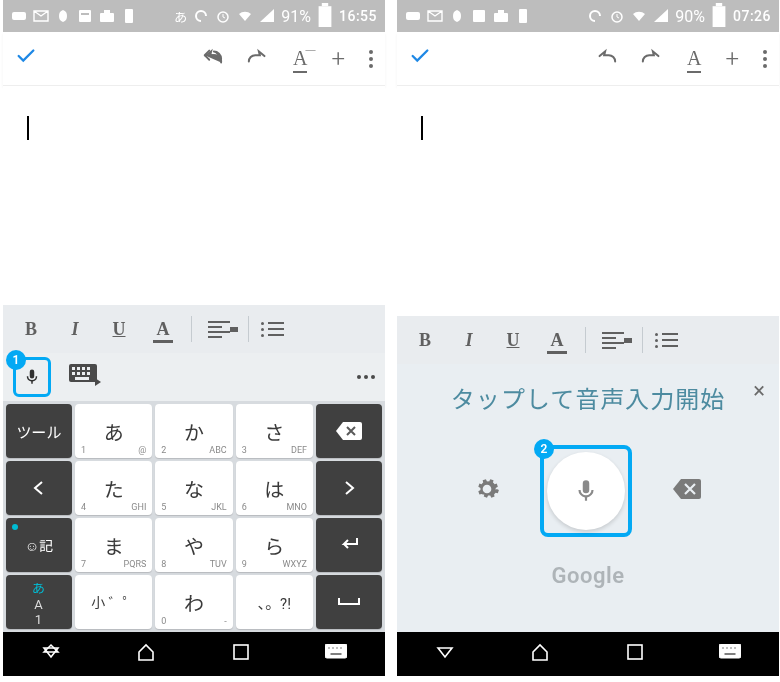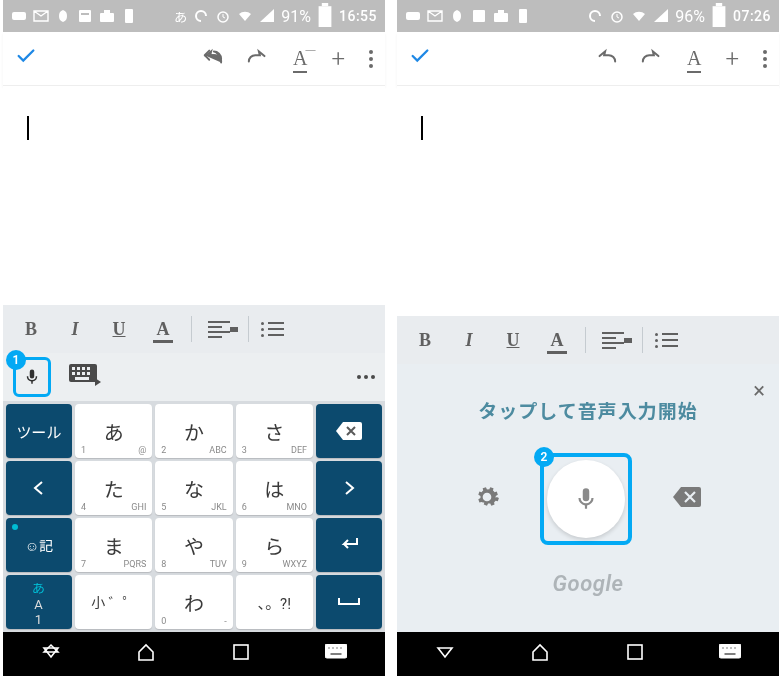--- a/index.html
+++ b/index.html
@@ -42,37 +42,37 @@
   .listbtn .line{ width:16px; height:2px; background:#606060; }
   
   .imehead { height:48px; background:#eceff1; display:flex; align-items:center; padding:0 10px; gap:18px; position:relative;}
   .mic-btn { width:38px; height:40px; border:3px solid #03a9f4; border-radius:6px; display:flex; align-items:center; justify-content:center; position:relative; }
   .callout { position:absolute; top:-10px; left:-10px; width:20px; height:20px; background:#03a9f4; color:#fff; border-radius:50%; display:flex; align-items:center; justify-content:center; font-size:12px; font-weight:600; }
   .kbselect { width:32px; height:22px; }
   .dots3 { margin-left:auto; display:flex; gap:3px; }
   .dots3 span{ width:4px; height:4px; background:#4a4a4a; border-radius:50%; }
   .kgrid { display:grid; grid-template-columns: 66px 1fr 1fr 1fr 66px; grid-auto-rows: 54px; gap:3px; background:#d7dbdf; padding:3px; }
   .key { background:#fff; border-radius:4px; display:flex; flex-direction:column; align-items:center; justify-content:center; color:#3a3a3a; font-size:20px; position:relative; box-shadow:0 1px 1px rgba(0,0,0,0.15); }
-  .key.side { background:#0c4a6e; color:#fff; font-size:15px; }
+  .key.side { background:#404040; color:#fff; font-size:15px; }
   .key .sub { position:absolute; bottom:3px; right:6px; font-size:9px; color:#8a8a8a; }
   .key .subl { position:absolute; bottom:3px; left:6px; font-size:9px; color:#8a8a8a; }
   .key.mode { font-size:13px; letter-spacing:1px;}
   .key.mode .teal{ color:#00bcd4; }
   .tealdot { position:absolute; top:6px; left:6px; width:6px; height:6px; background:#00bcd4; border-radius:50%; }
   
   .voicepanel { background:#e9eef2; padding: 14px 10px 12px; position:relative; height: 268px; display:flex; flex-direction:column; align-items:center; }
   .closex { position:absolute; top:14px; right:14px; font-size:22px; color:#6b6b6b; }
-  .vtitle { color:#4d8ba0; font-size:19px; margin-top:18px; letter-spacing:1px;font-weight:bold; }
+  .vtitle { color:#4d8ba0; font-size:24px; margin-top:2px; letter-spacing:1px; }
   .vrow { display:flex; align-items:center; gap:40px; margin-top:30px; }
   .gearbtn { color:#7a7a7a; }
   .micbox { width:92px; height:92px; border:4px solid #03a9f4; border-radius:8px; display:flex; align-items:center; justify-content:center; position:relative; }
   .miccircle { width:78px; height:78px; background:#fff; border-radius:50%; display:flex; align-items:center; justify-content:center; box-shadow:0 2px 4px rgba(0,0,0,0.15);}
   .bksp { color:#7a7a7a; }
   .glogo { color:#aeb4b8; font-size:22px; letter-spacing:0.5px; margin-top:26px; }
-  .glogo b{ font-weight:600;font-style:italic; }
+  .glogo b{ font-weight:600; }
   
   .nav { height:44px; background:#000; display:flex; align-items:center; justify-content:space-around; }
   .nav svg { stroke:#fff; fill:none; }
   .nav .kbd { fill:#fff; }
 </style>
 </head>
 <body>
 
 <div class="pair">
 
@@ -403,21 +403,21 @@
         <span class="sicon">
             <svg viewBox="0 0 16 16">
               <path d="M8 13l6-7a9 9 0 00-12 0z"></path>
             </svg>
           </span>
         <span class="sicon">
             <svg viewBox="0 0 16 16">
               <path d="M1 14h14V1z"></path>
             </svg>
           </span>
-        <span class="batt">96%</span>
+        <span class="batt">90%</span>
         <span class="sicon">
             <svg viewBox="0 0 10 16">
               <rect x="1" y="2" width="8" height="13"></rect>
               <rect x="3" y="0" width="4" height="2"></rect>
             </svg>
           </span>
         <span class="time">07:26</span>
       </div>
     </div>
 

